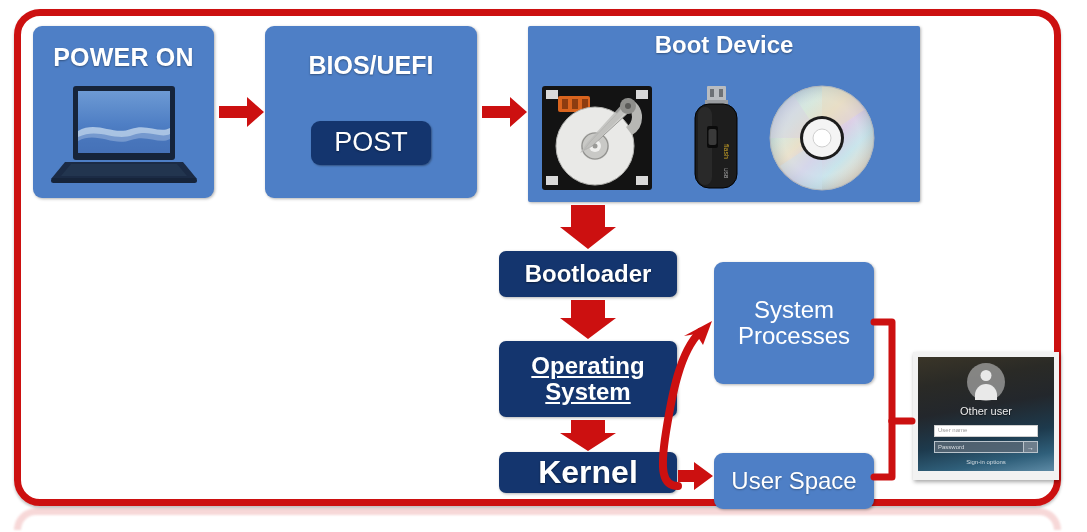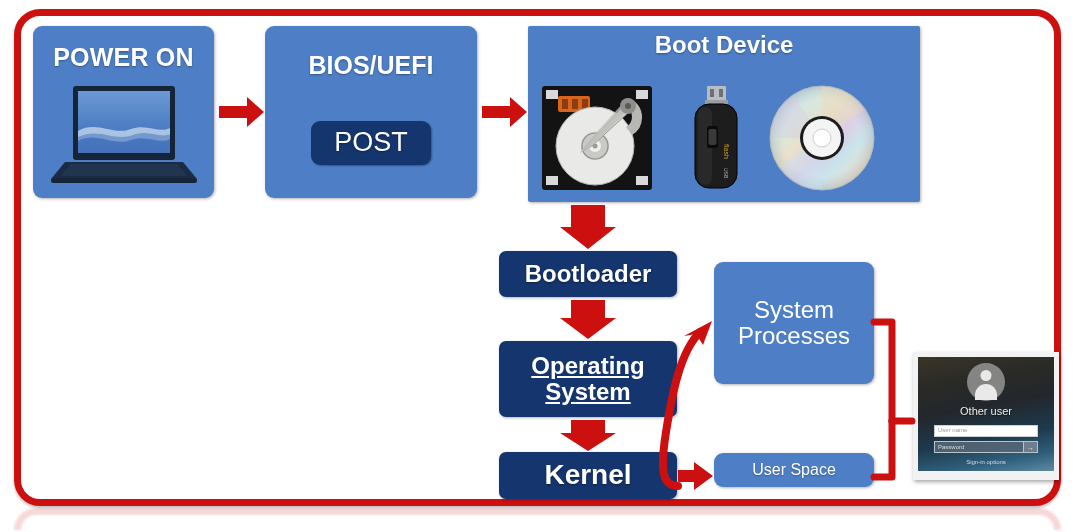--- a/index.html
+++ b/index.html
@@ -127,33 +127,33 @@
   
   #box-bootloader {
     left: 499px; top: 251px; width: 178px; height: 46px;
     font-size: 24px; font-weight: bold;
   }
   #box-os {
     left: 499px; top: 341px; width: 178px; height: 76px;
     font-size: 24px; font-weight: bold; text-decoration: underline;
   }
   #box-kernel {
-    left: 499px; top: 452px; width: 178px; height: 47px;
-    font-size: 28px; font-weight: bold;
+    left: 499px; top: 452px; width: 178px; height: 41px;
+    font-size: 32px; font-weight: bold;
   }
   .node-dark span { text-shadow: 0 1px 2px rgba(0,0,0,0.45); }
 
   
   #box-sysproc {
     left: 714px; top: 262px; width: 160px; height: 122px;
     font-size: 24px; font-weight: normal;
   }
   #box-userspace {
-    left: 714px; top: 453px; width: 160px; height: 34px;
-    font-size: 16px; font-weight: normal;
+    left: 714px; top: 453px; width: 160px; height: 56px;
+    font-size: 24px; font-weight: normal;
   }
   .node-light span { text-shadow: 0 1px 2px rgba(0,0,0,0.30); }
 
   
   #arrow-layer {
     position: absolute;
     left: 0; top: 0;
     width: 1087px; height: 532px;
     pointer-events: none;
   }

